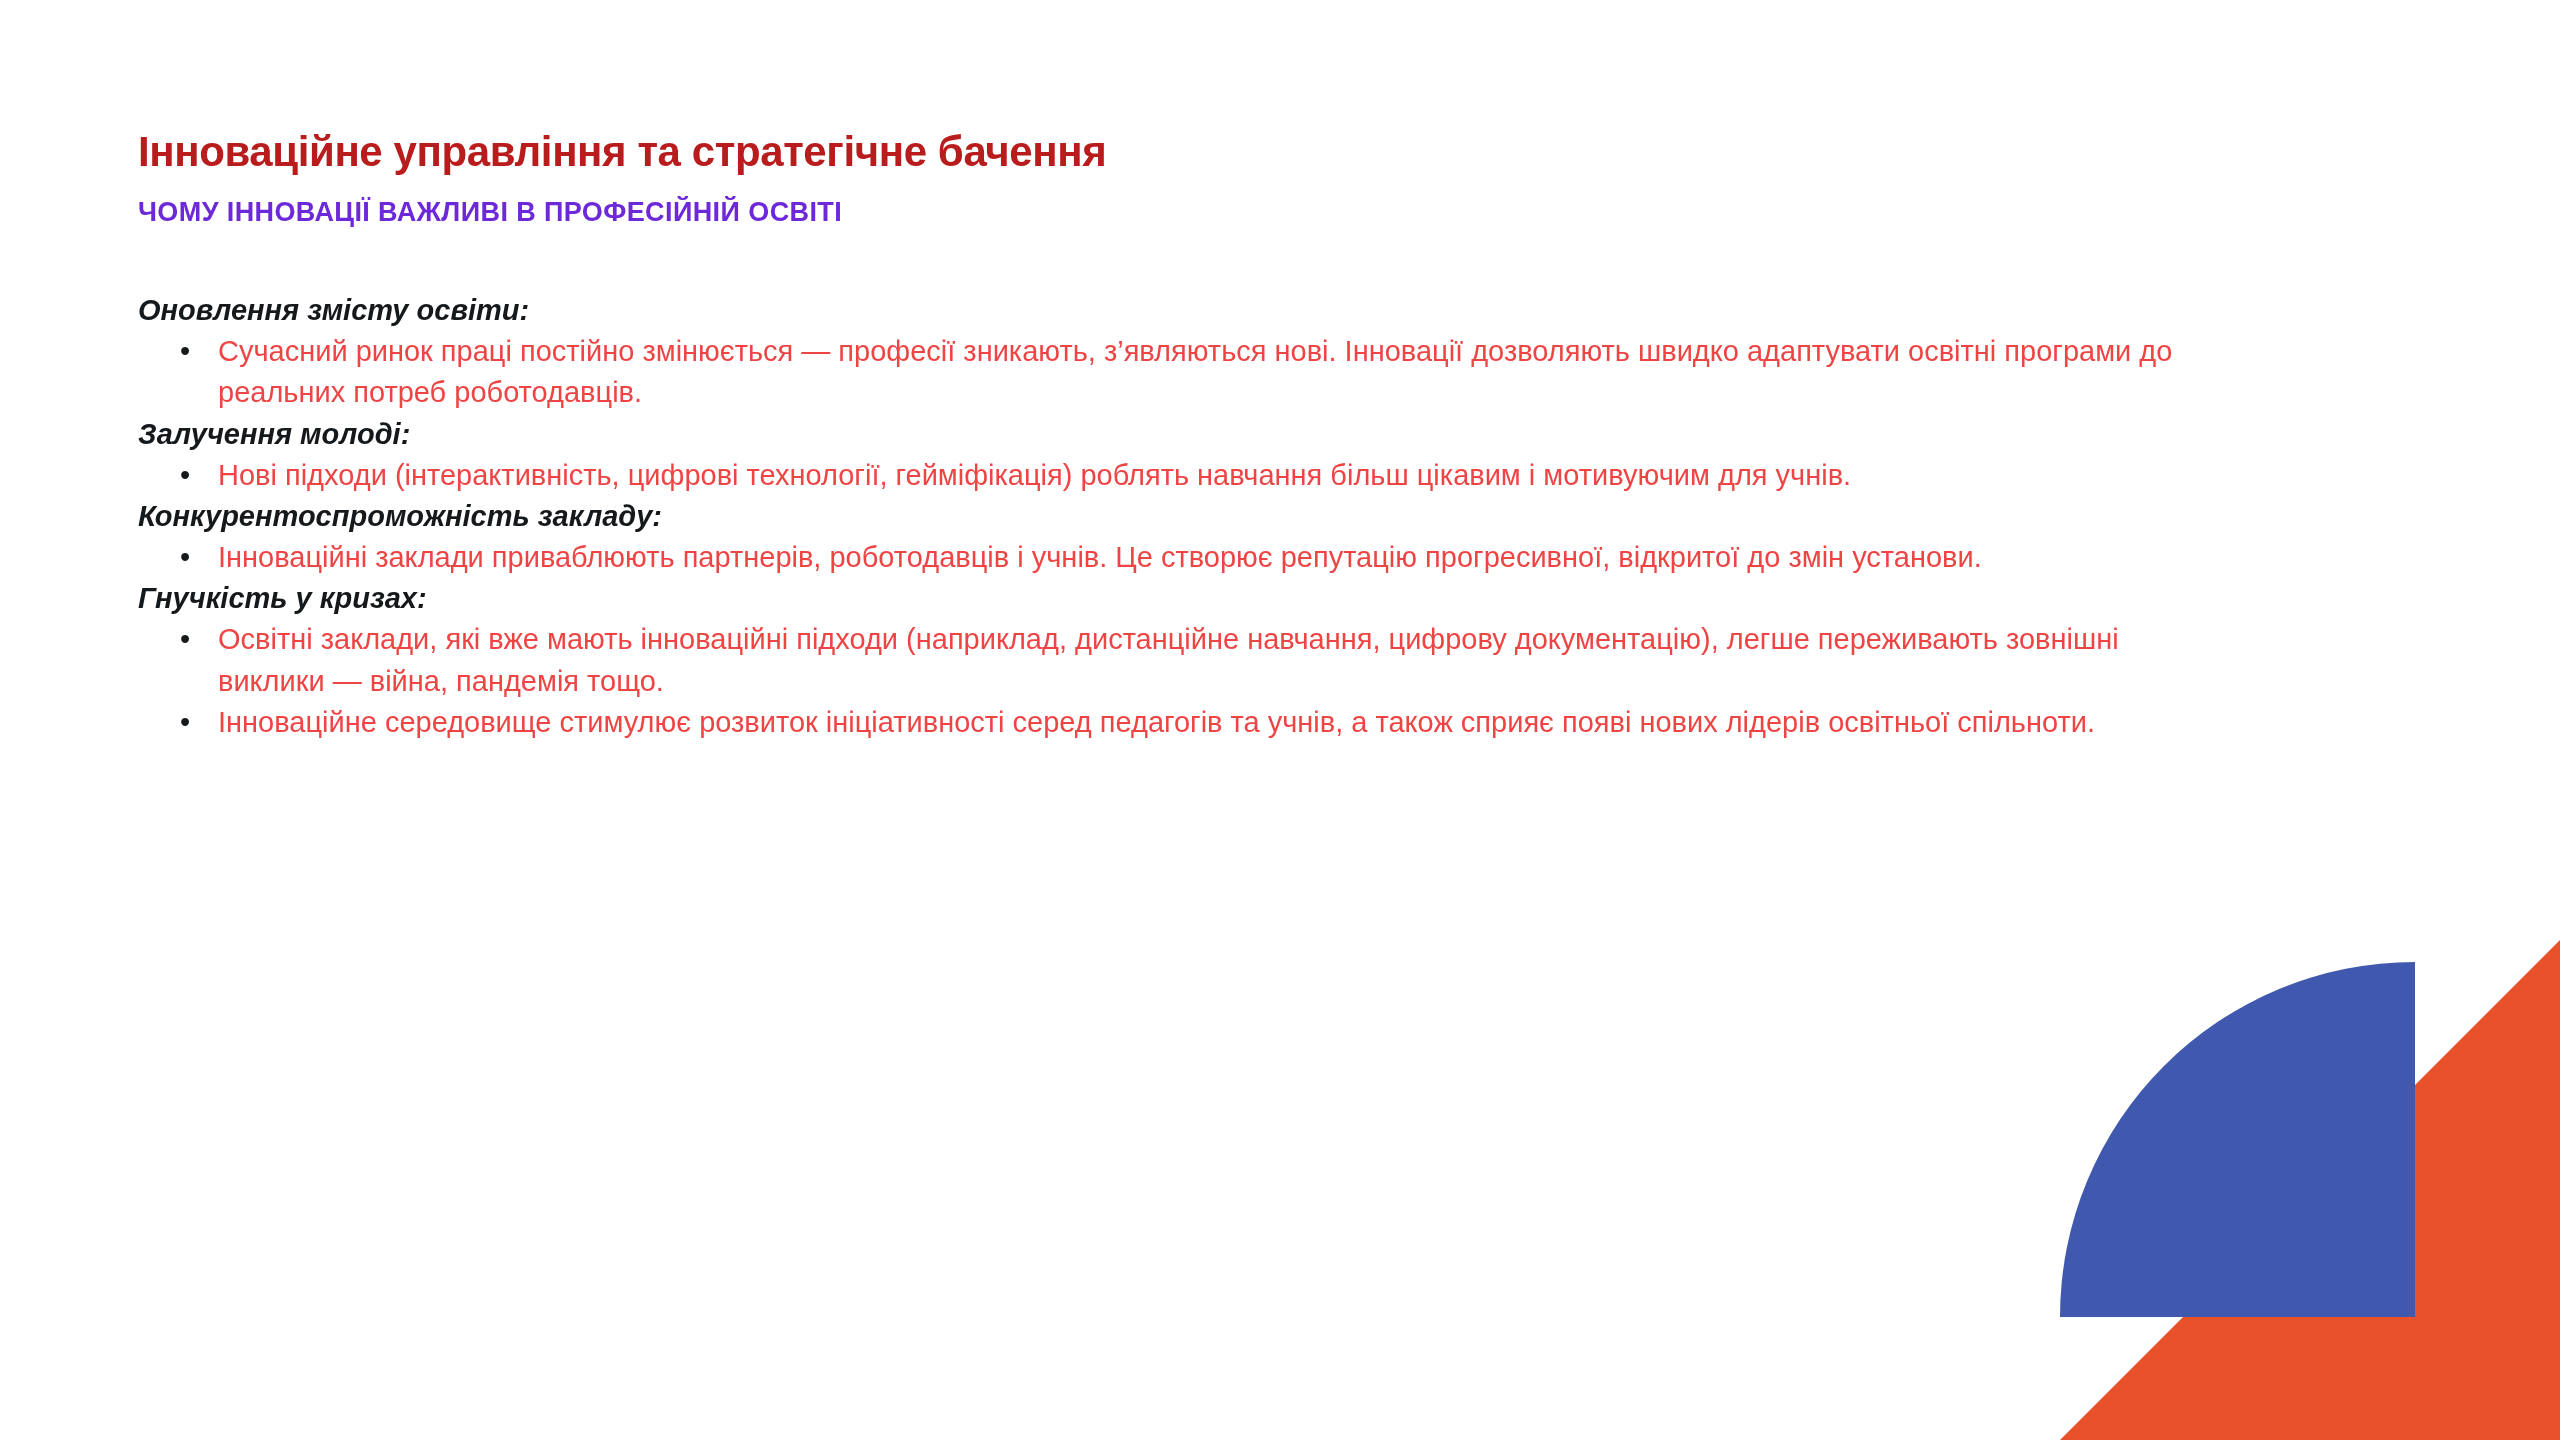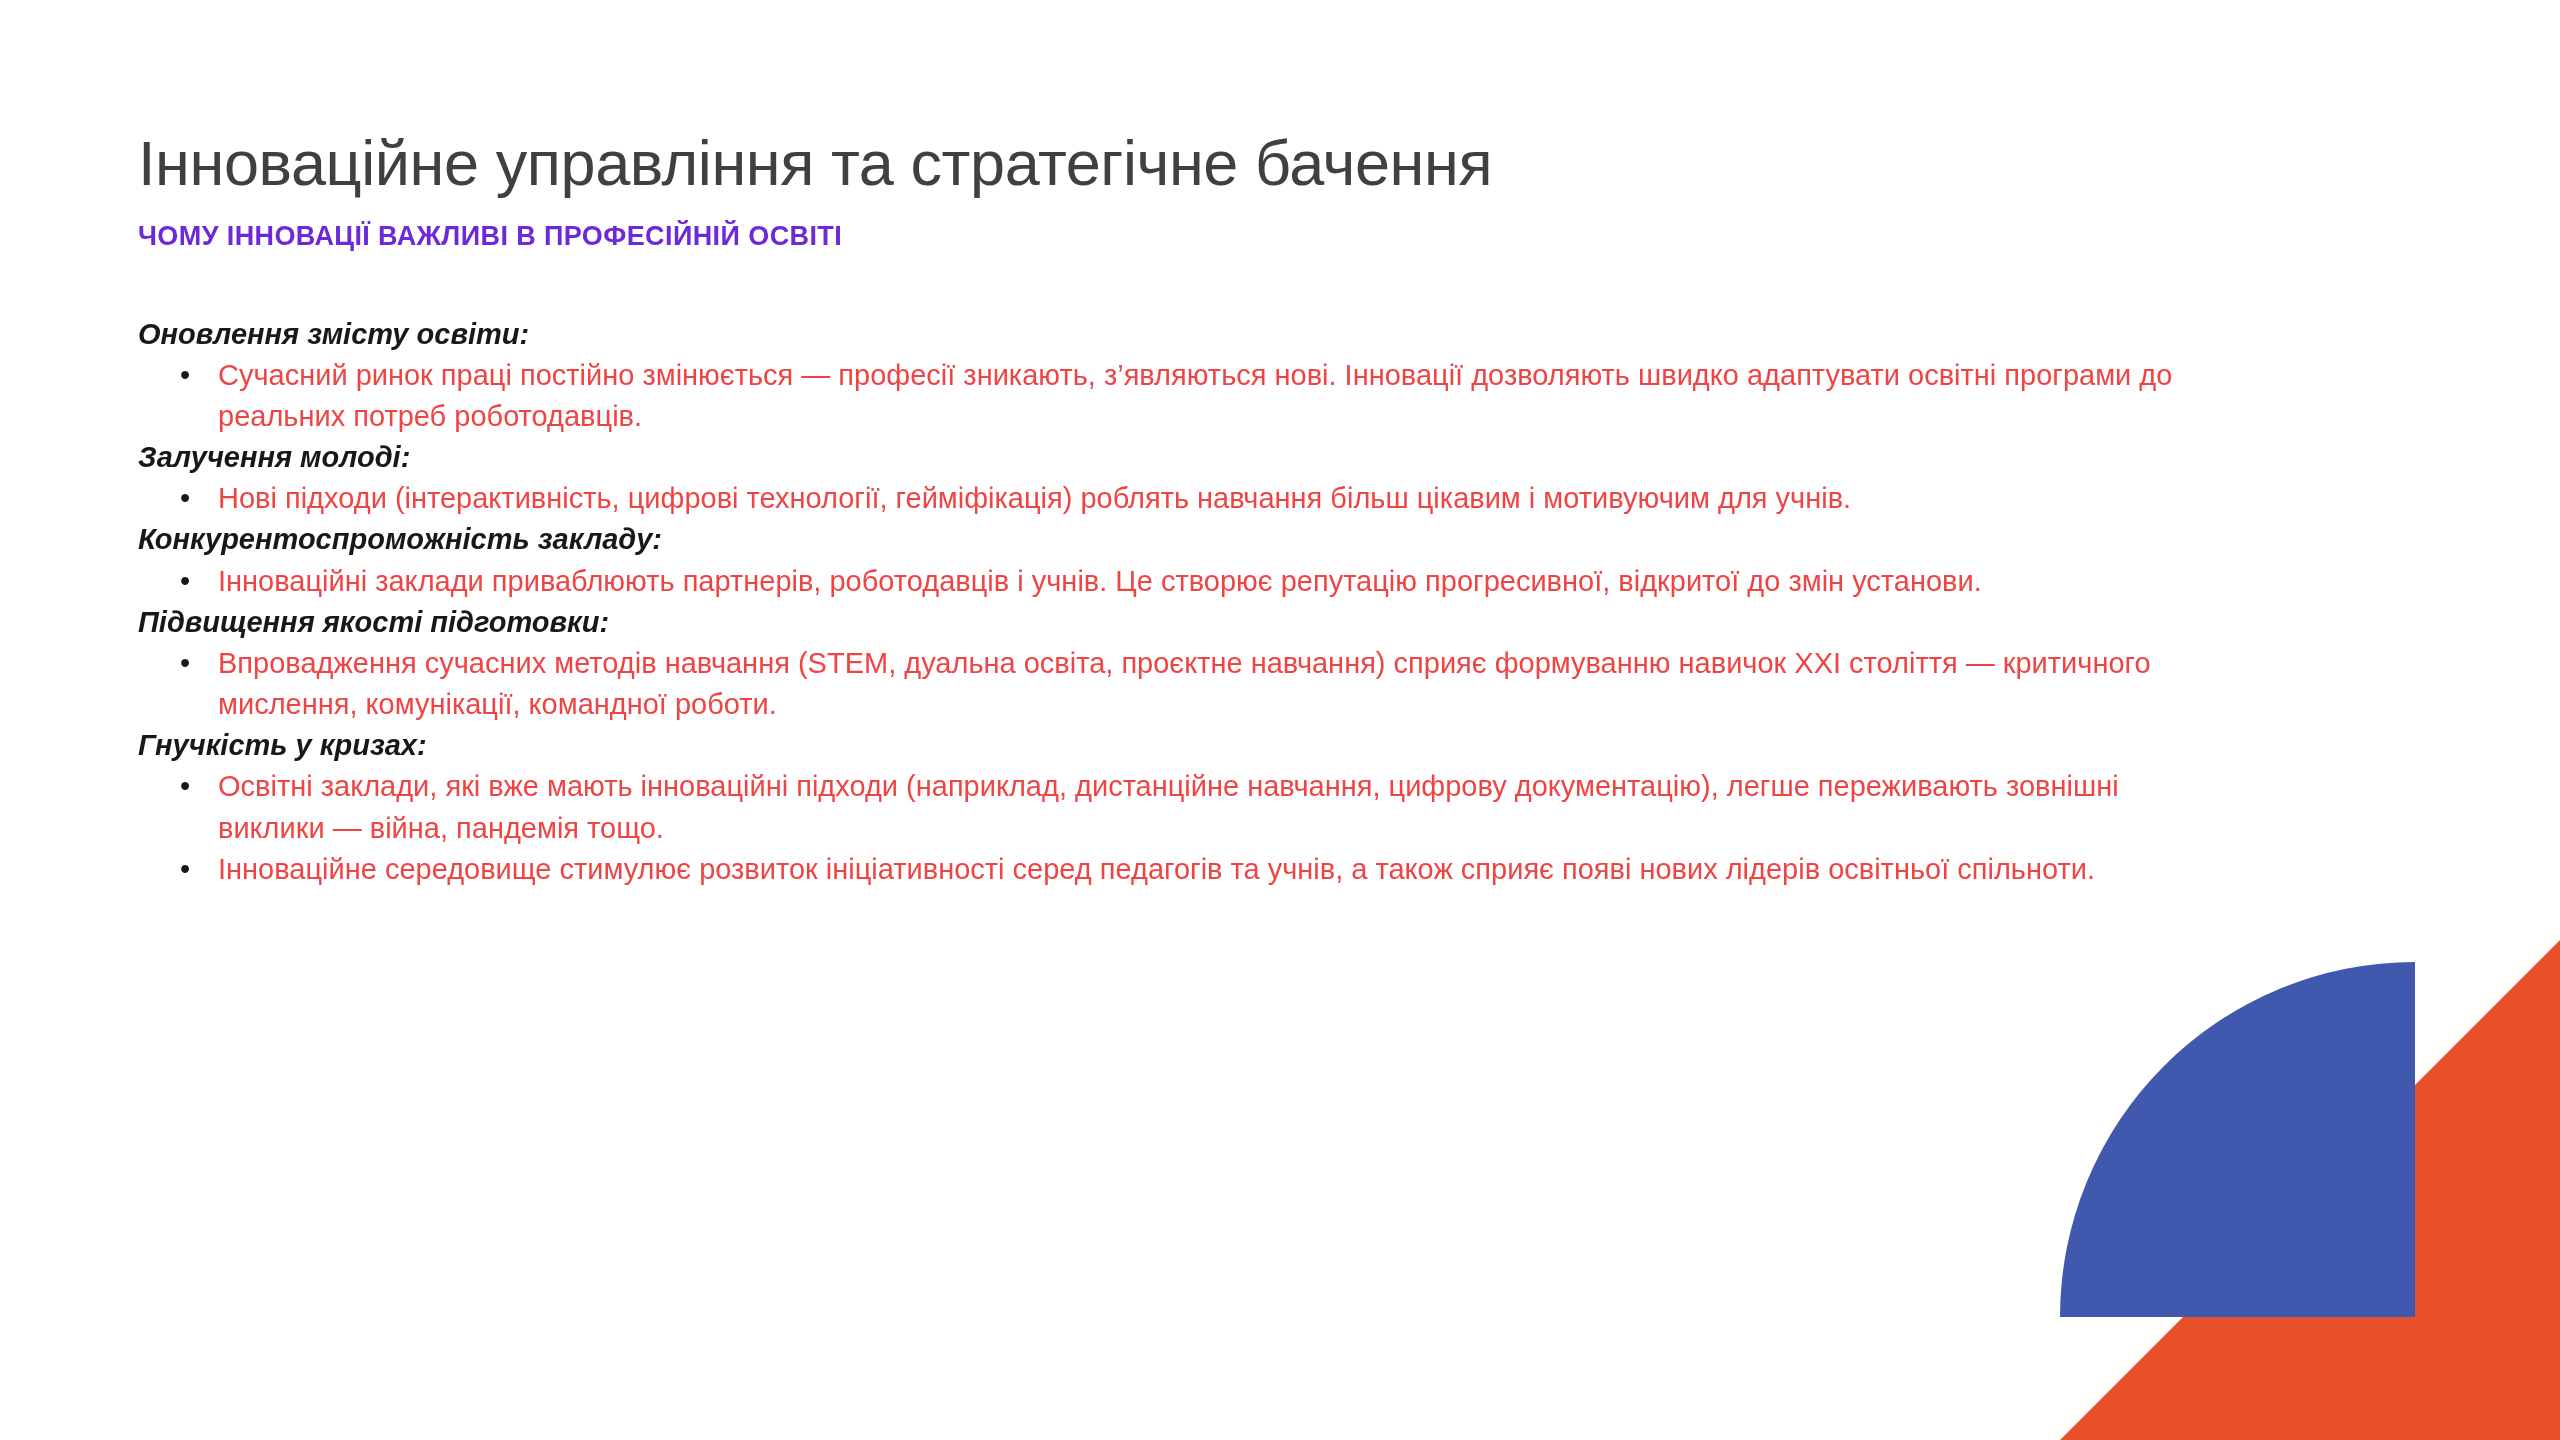--- a/index.html
+++ b/index.html
@@ -52,25 +52,25 @@
   }
 
   
   .content {
     position: absolute;
     left: 138px;
     top: 128px;
     width: 2110px;
   }
   .title {
-    font-size: 63px;
-    font-weight: normal;
+    font-size: 42px;
+    font-weight: bold;
     letter-spacing: -0.4px;
     line-height: 1.12;
-    color: #404040;
+    color: #b91c1c;
     margin: 0 0 22px 0;
     white-space: nowrap;
   }
   .subtitle {
     font-size: 27px;
     font-weight: bold;
     letter-spacing: 0.4px;
     color: #6d28d9;
     margin: 0 0 62px 0;
   }
@@ -132,26 +132,20 @@
       </ul>
     </div>
 
     <div class="section">
       <p class="section-heading">Конкурентоспроможність закладу:</p>
       <ul class="bullet-list">
         <li class="bullet-item">Інноваційні заклади приваблюють партнерів, роботодавців і учнів. Це створює репутацію прогресивної, відкритої до змін установи.</li>
       </ul>
     </div>
 
-    <div class="section">
-      <p class="section-heading">Підвищення якості підготовки:</p>
-      <ul class="bullet-list">
-        <li class="bullet-item">Впровадження сучасних методів навчання (STEM, дуальна освіта, проєктне навчання) сприяє формуванню навичок XXI століття — критичного мислення, комунікації, командної роботи.</li>
-      </ul>
-    </div>
 
     <div class="section">
       <p class="section-heading">Гнучкість у кризах:</p>
       <ul class="bullet-list">
         <li class="bullet-item">Освітні заклади, які вже мають інноваційні підходи (наприклад, дистанційне навчання, цифрову документацію), легше переживають зовнішні виклики — війна, пандемія тощо.</li>
       </ul>
     </div>
 
     <div class="section">
       <ul class="bullet-list">

